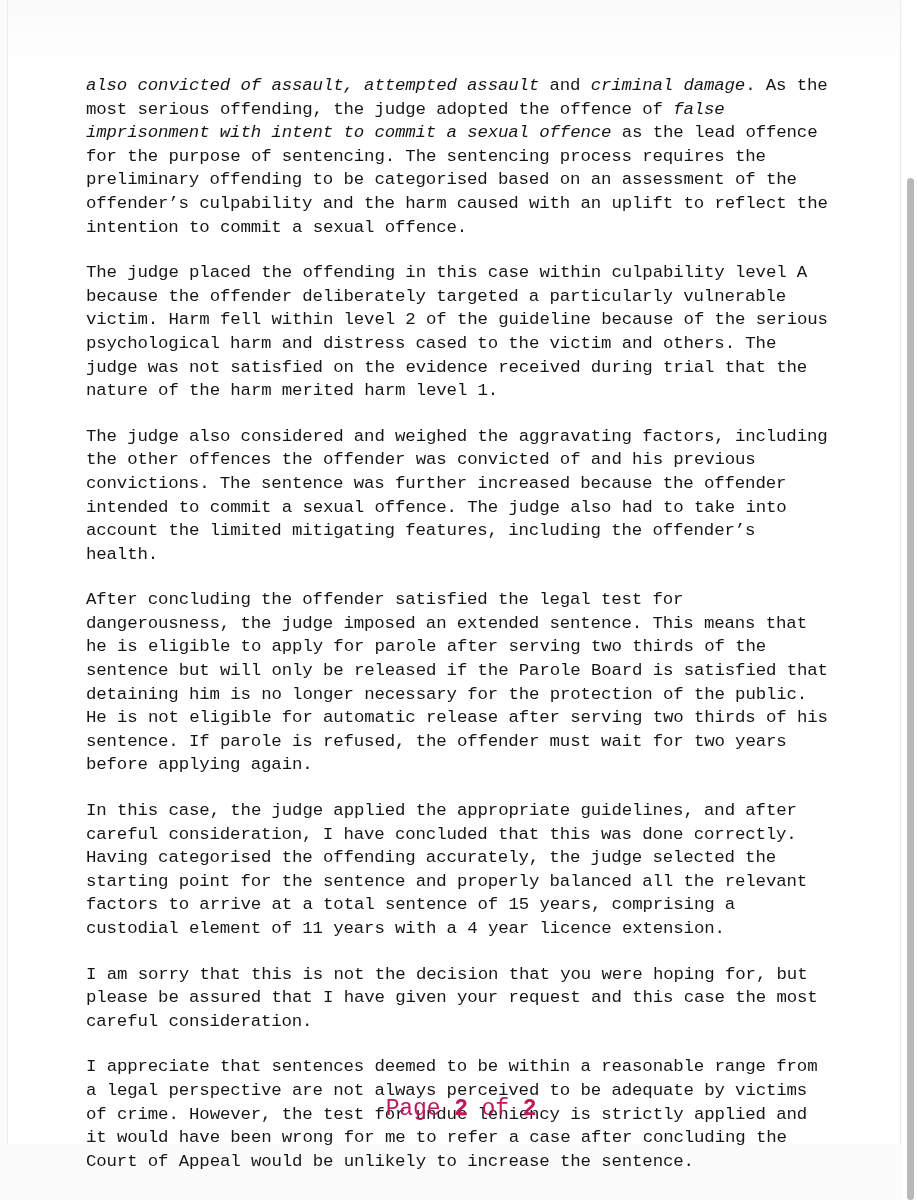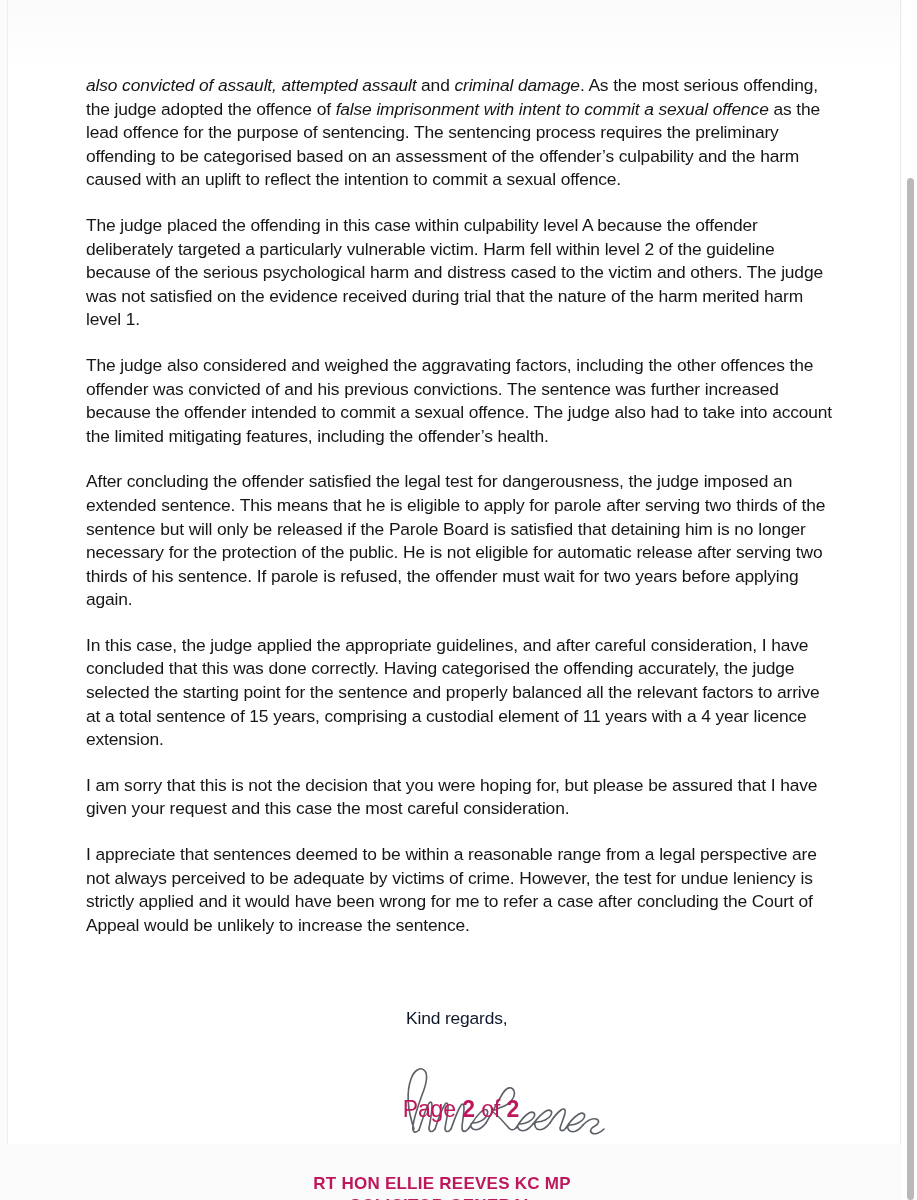--- a/index.html
+++ b/index.html
@@ -28,20 +28,21 @@
   .page-sheet {
     position: absolute;
     left: 7px;
     top: 0;
     width: 894px;
     height: 1144px;
     background: #ffffff;
     border-left: 1px solid #ededed;
     border-right: 1px solid #ececec;
     box-sizing: border-box;
+    font-family: Liberation Mono, monospace;
   }
 
   
   .scan-tint {
     position: absolute;
     left: 0; right: 0; top: 0;
     height: 70px;
     background: linear-gradient(180deg, #fafafa 0%, #fdfdfd 55%, #ffffff 100%);
     pointer-events: none;
   }

